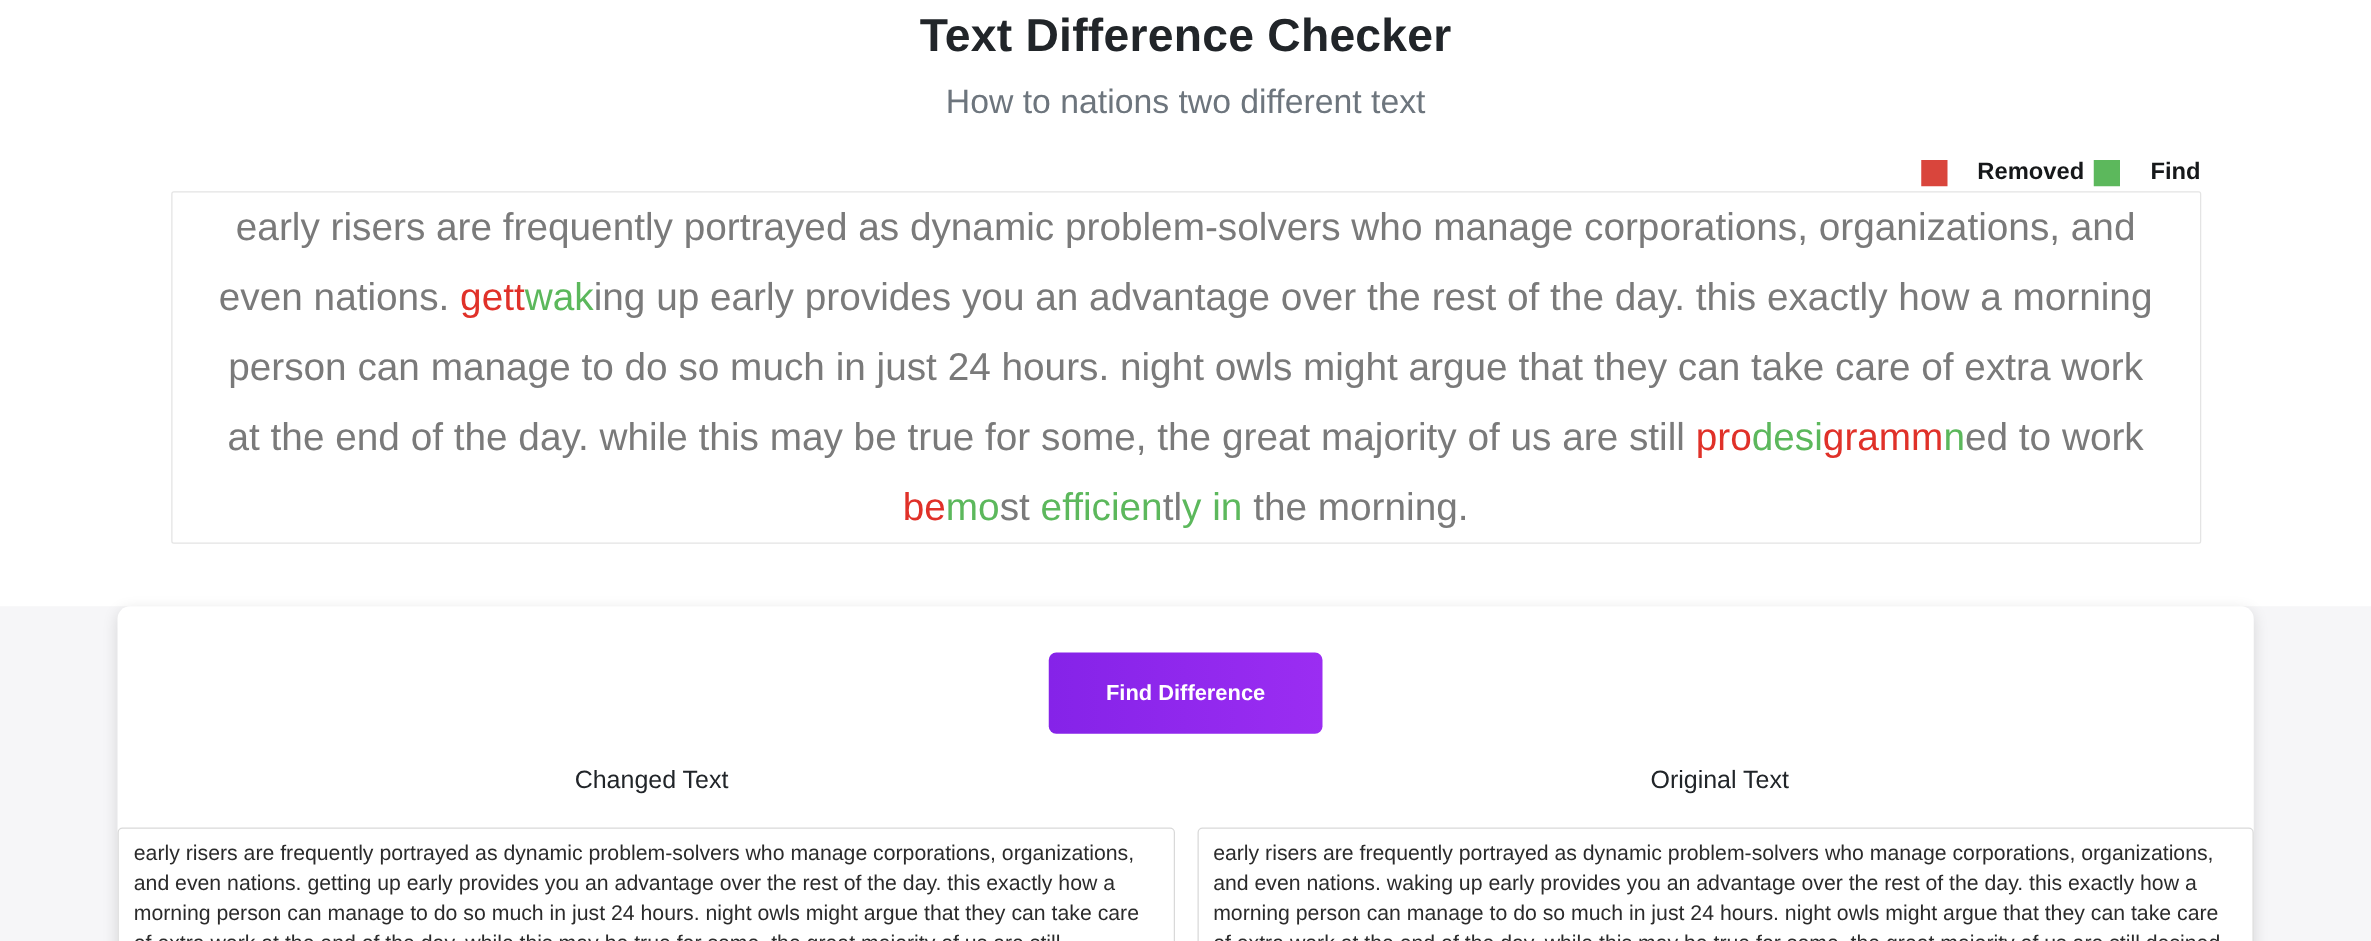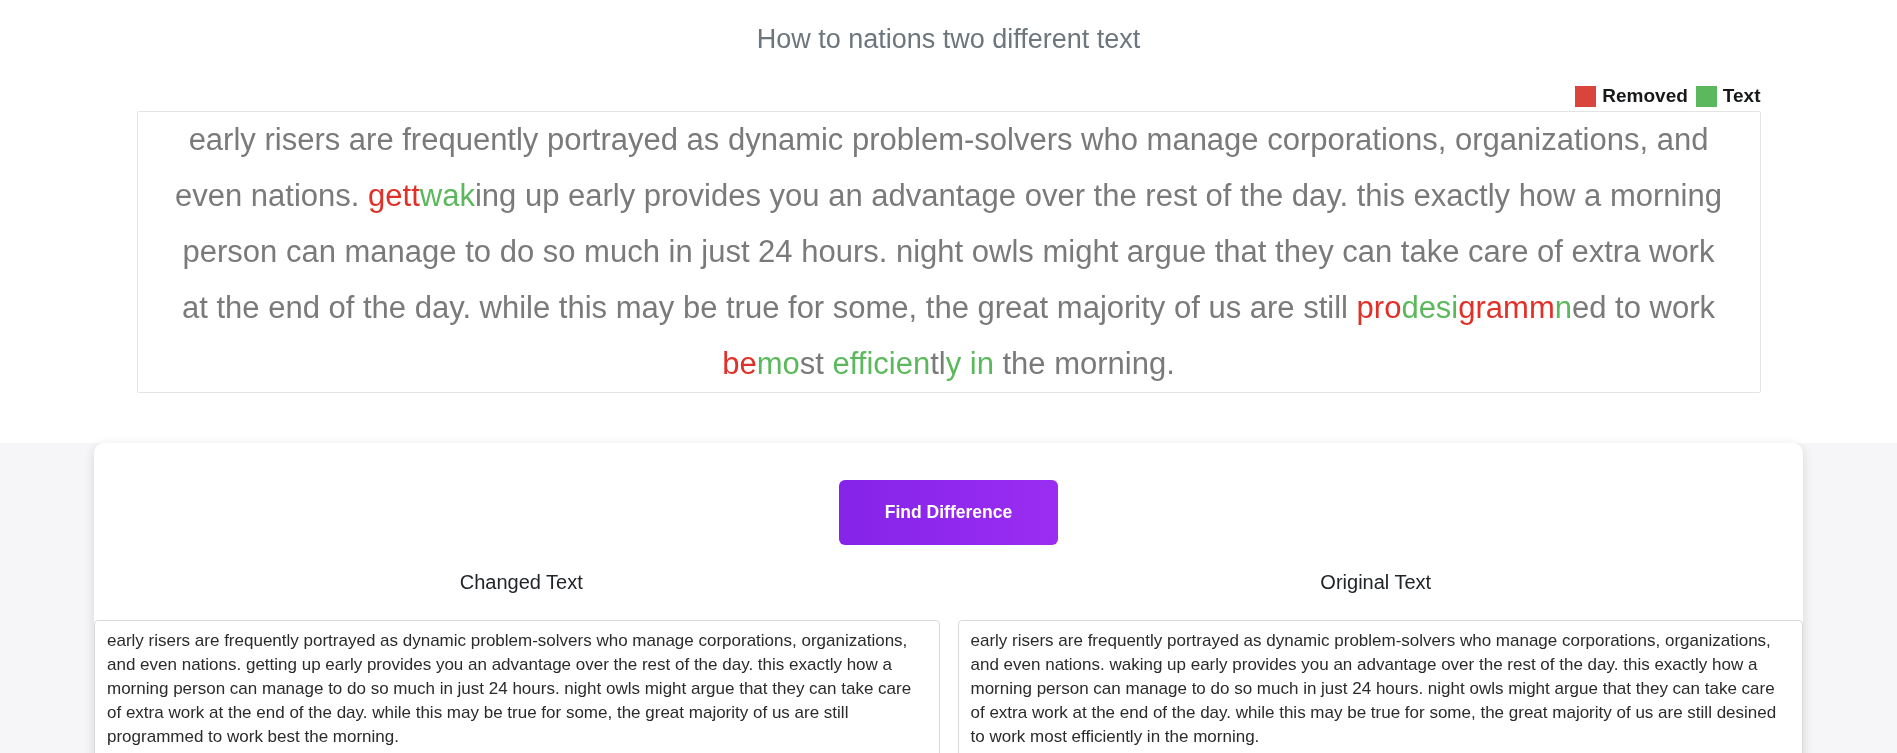--- a/index.html
+++ b/index.html
@@ -16,21 +16,21 @@
     letter-spacing: 0.2px;
   }
   .page-subtitle {
     margin-top: 16px; font-size: 27px; font-weight: 400; color: #6d757d;
   }
   
   .legend-row {
     width: 1624px; margin: 30px auto 4px auto;
     display: flex; justify-content: flex-end; align-items: center; gap: 8px;
   }
-  .legend-item { display: flex; align-items: center; gap: 6px; }
+  .legend-item { display: flex; align-items: center; gap: 24px; }
   .legend-swatch { width: 21px; height: 21px; display: inline-block; }
   .legend-label { font-size: 19px; font-weight: 700; color: #16181a; }
   
   .diff-box {
     width: 1624px; margin: 0 auto;
     border: 1px solid #e4e4e4; border-radius: 2px;
     background: #ffffff;
     padding: 0 28px;
     text-align: center;
     font-size: 31px; line-height: 56px;
@@ -72,31 +72,32 @@
     padding: 8px 12px;
     font-family: "Liberation Sans", sans-serif;
     font-size: 17px; line-height: 24px; color: #2b2b2b;
     resize: none; outline: none; background: #ffffff;
   }
 </style>
 </head>
 <body>
 
 <header class="page-header">
+  <h1 class="page-title">Text Difference Checker</h1>
   <div class="page-subtitle">How to nations two different text</div>
 </header>
 
 <div class="legend-row">
   <span class="legend-item">
     <span class="legend-swatch" id="removed-swatch" style="background: rgb(217, 69, 60);"></span>
     <span class="legend-label">Removed</span>
   </span>
   <span class="legend-item">
     <span class="legend-swatch" id="added-swatch" style="background: rgb(92, 184, 92);"></span>
-    <span class="legend-label">Text</span>
+    <span class="legend-label">Find</span>
   </span>
 </div>
 
 <div class="diff-box"><span class="seg-normal">early risers are frequently portrayed as dynamic problem-solvers who manage corporations, organizations, and even nations. </span><span class="seg-removed">gett</span><span class="seg-added">wak</span><span class="seg-normal">ing up early provides you an advantage over the rest of the day. this exactly how a morning person can manage to do so much in just 24 hours. night owls might argue that they can take care of extra work at the end of the day. while this may be true for some, the great majority of us are still </span><span class="seg-removed">pro</span><span class="seg-added">desi</span><span class="seg-removed">gramm</span><span class="seg-added">n</span><span class="seg-normal">ed to work </span><span class="seg-removed">be</span><span class="seg-added">mo</span><span class="seg-normal">st </span><span class="seg-added">efficien</span><span class="seg-normal">tl</span><span class="seg-added">y in</span><span class="seg-normal"> the morning.</span></div>
 
 <section class="bottom-section">
   <div class="compare-card">
     <button class="find-diff-button">Find Difference</button>
 
     <div class="labels-row">

